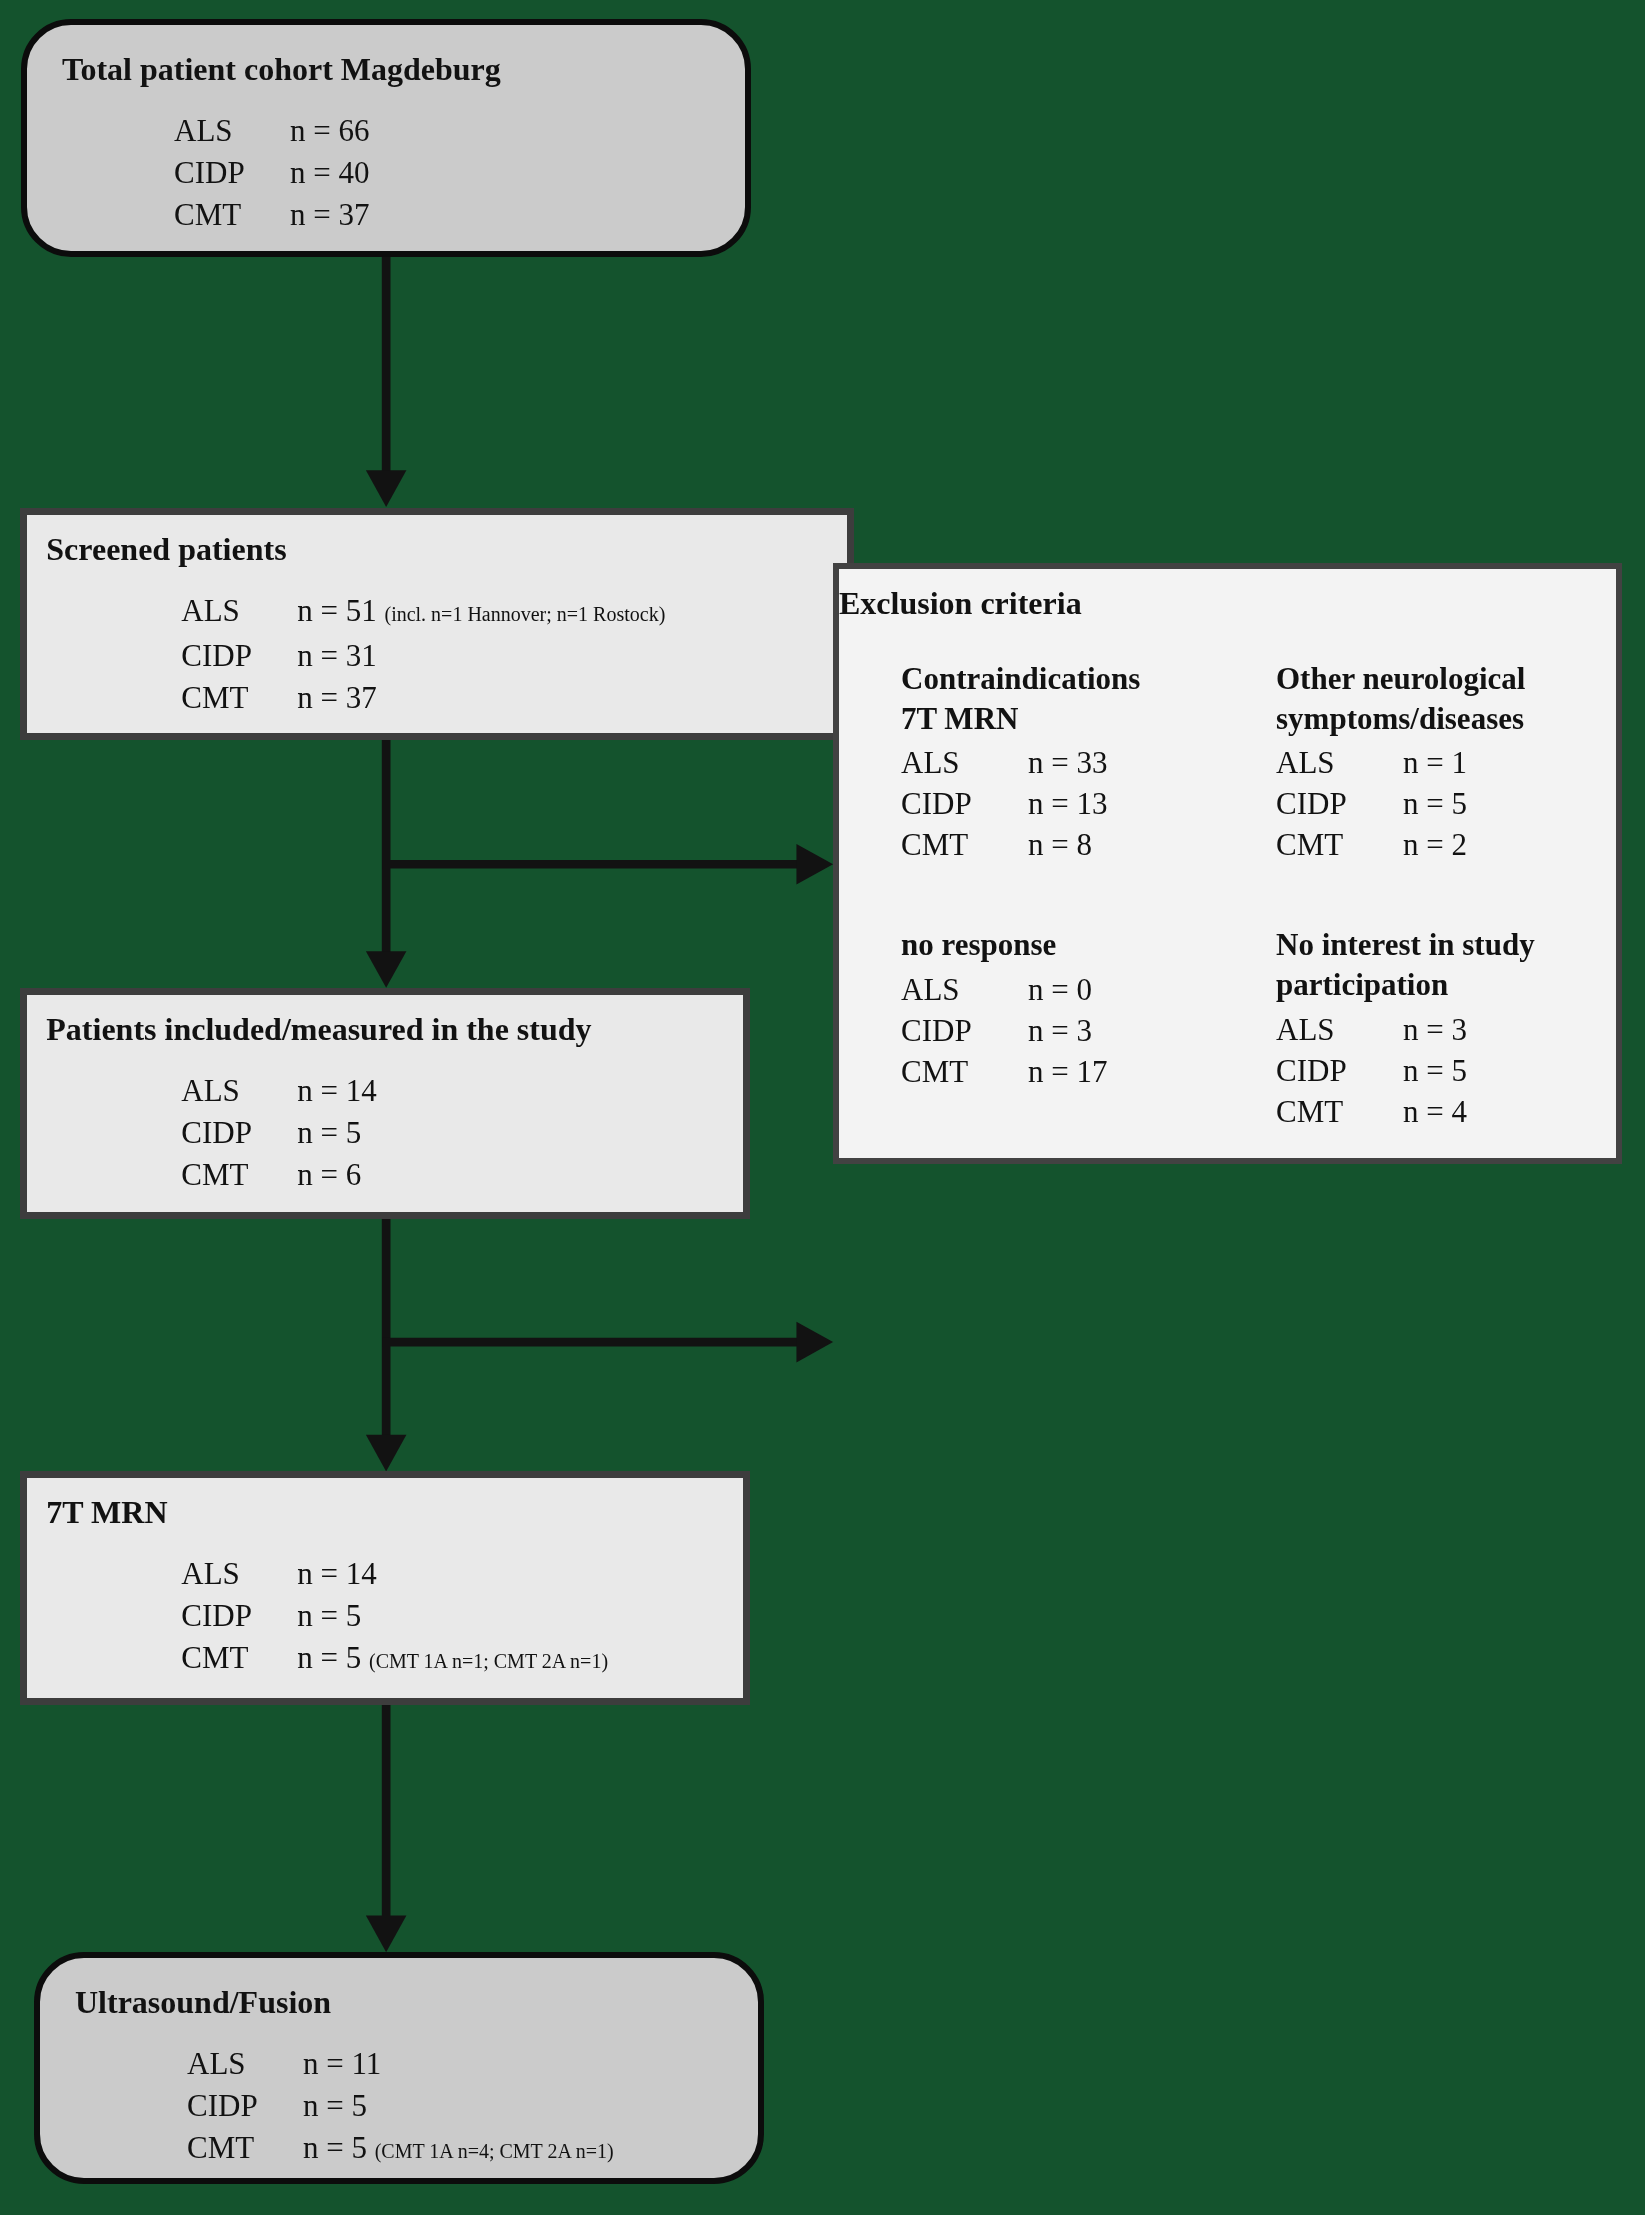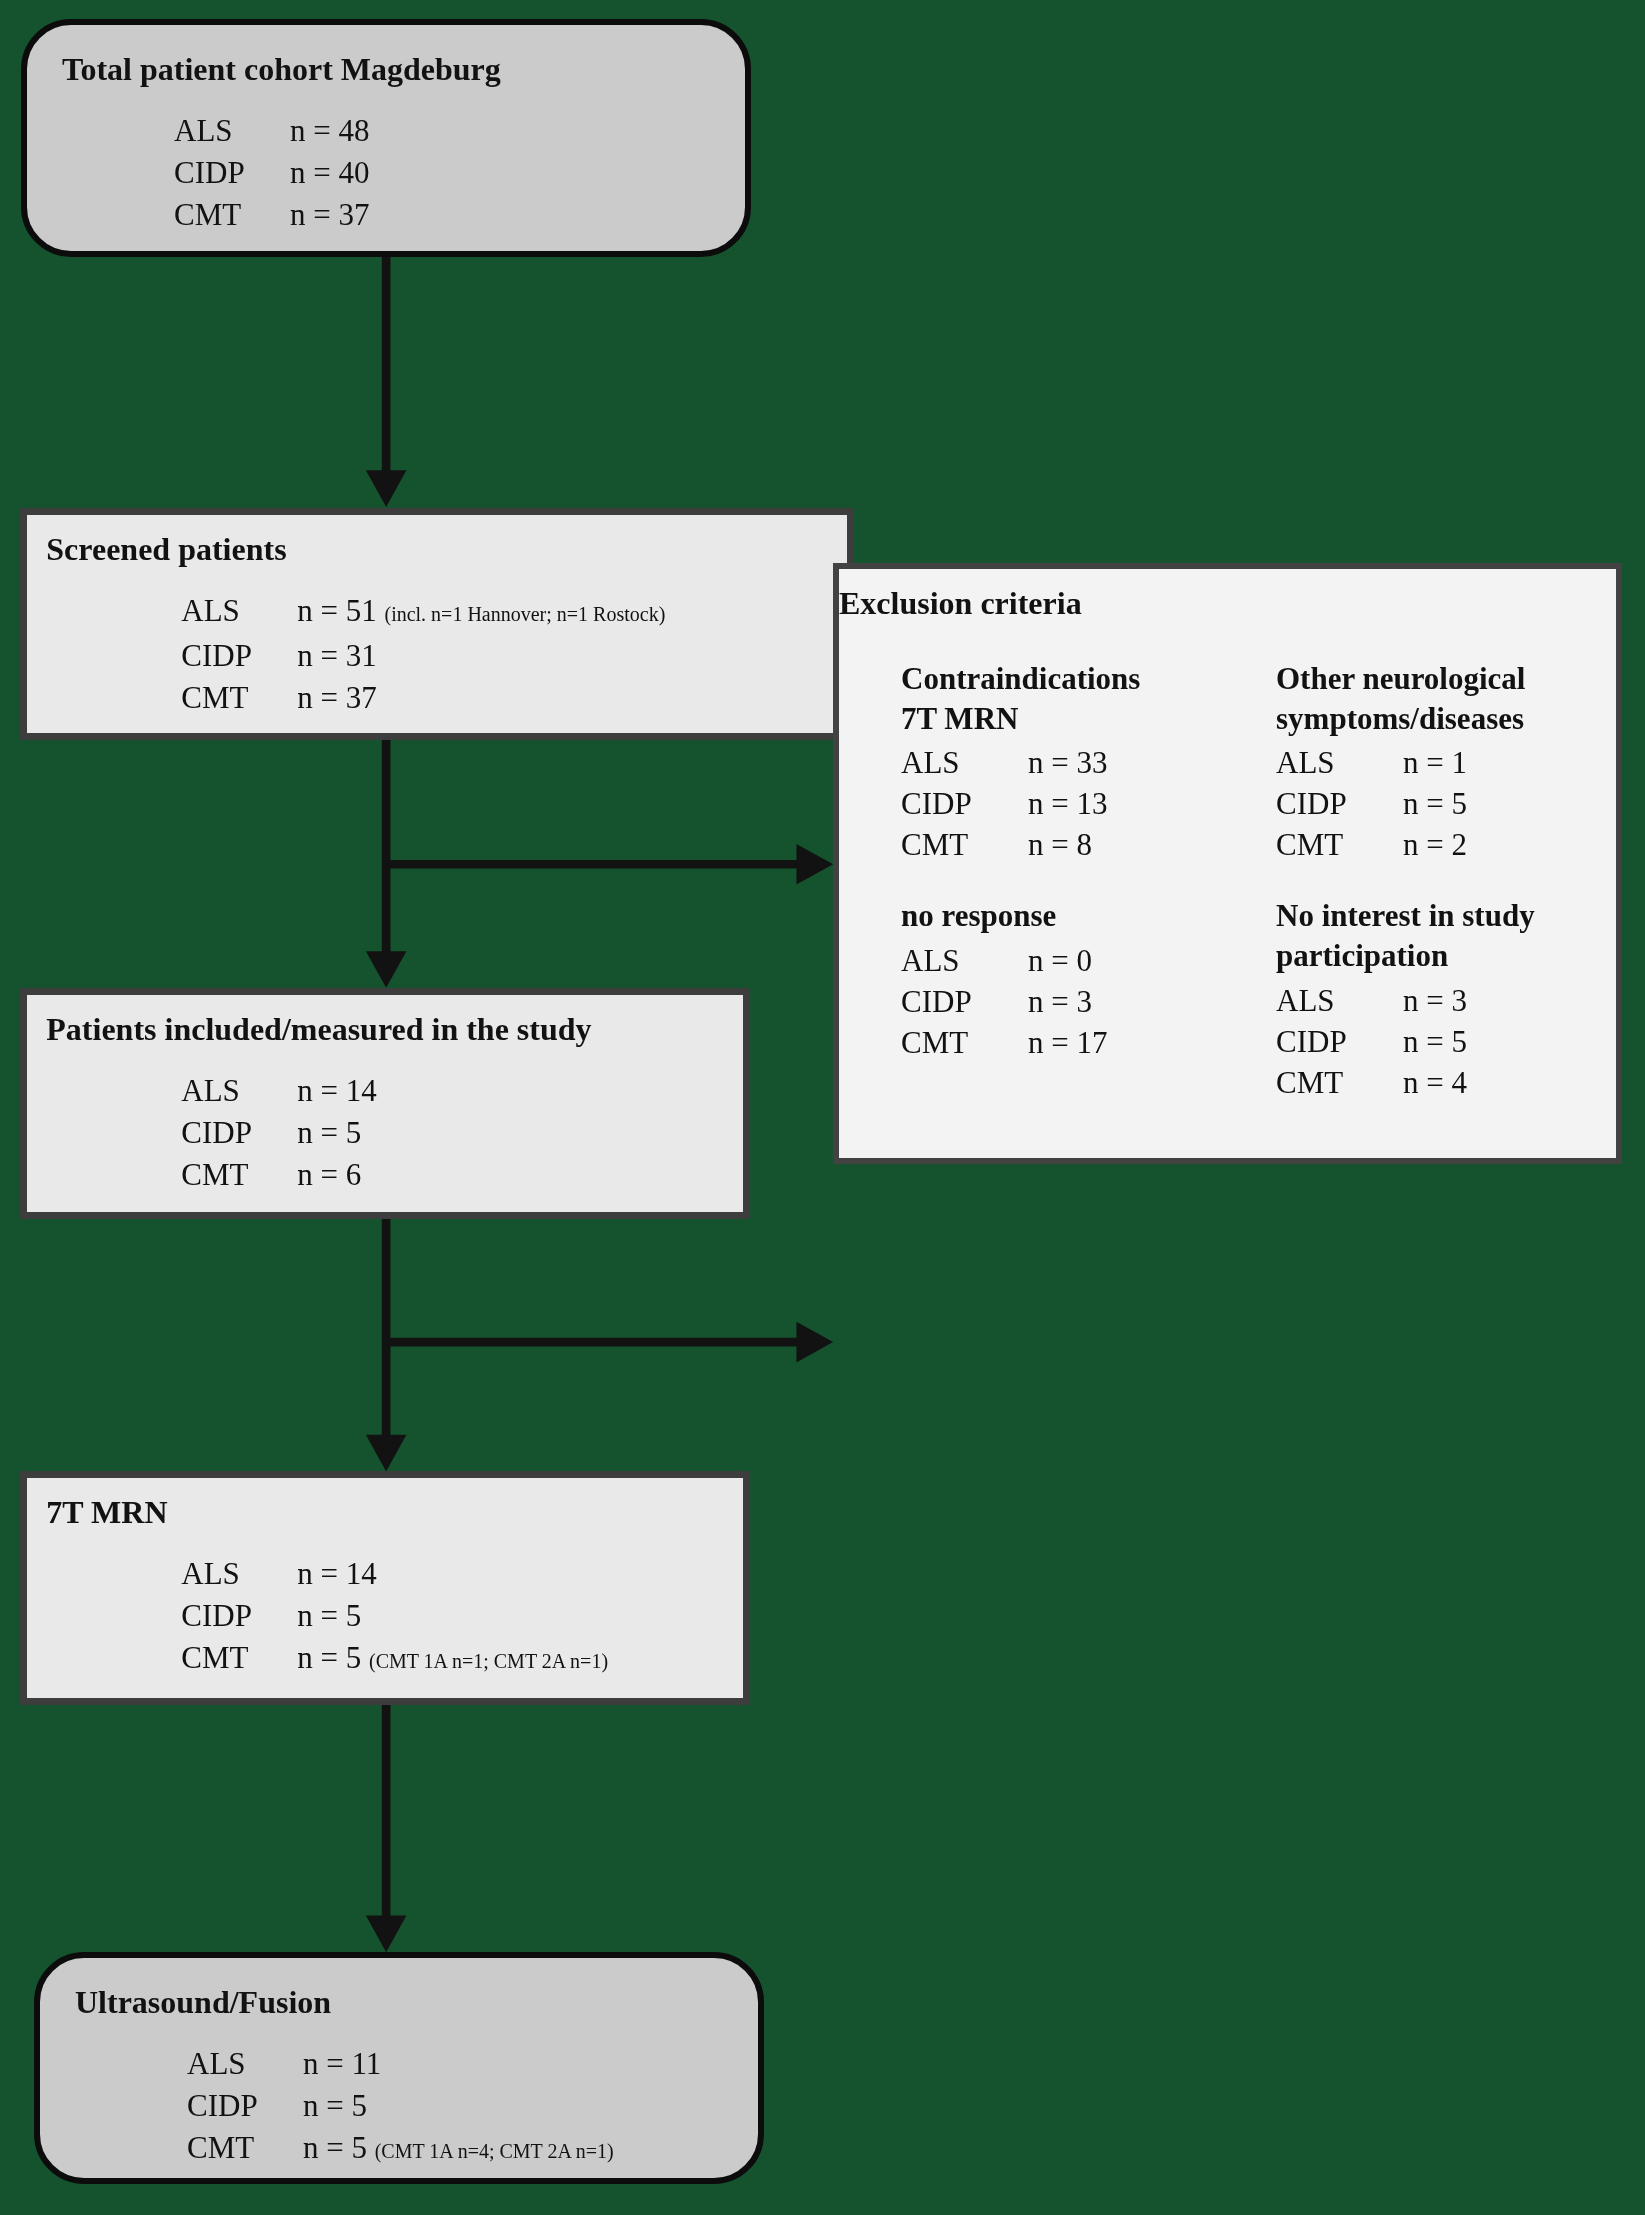--- a/index.html
+++ b/index.html
@@ -58,21 +58,21 @@
   #exclusion-box { padding: 13.5px 0 0 0; }
   .panel-title {
     text-align: left;
     font-weight: bold;
     font-size: 32px;
     line-height: 41px;
   }
   .exl-grid {
     display: grid;
     grid-template-columns: 375px auto;
-    row-gap: 31px;
+    row-gap: 60px;
     margin-top: 35px;
     padding-left: 62px;
   }
   .exl-heading {
     font-weight: bold;
     font-size: 31px;
     line-height: 40px;
     white-space: nowrap;
   }
   .exl-rows { margin-top: 3.9px; }
@@ -129,21 +129,21 @@
       <line x1="400" y1="1766" x2="400" y2="1986" stroke="#121212" stroke-width="9"></line>
       <polygon points="379,1984 421,1984 400,2022" fill="#121212"></polygon>
     </g>
   </svg>
 
   <div class="box rounded" id="cohort-box" style="left:21px; top:19.3px; width:730px; height:238px;">
     <div class="box-title">Total patient cohort Magdeburg</div>
     <div class="rows">
       <div class="row">
         <span class="row-label">ALS</span>
-        <span class="row-value">n = 48</span>
+        <span class="row-value">n = 66</span>
       </div>
       <div class="row">
         <span class="row-label">CIDP</span>
         <span class="row-value">n = 40</span>
       </div>
       <div class="row">
         <span class="row-label">CMT</span>
         <span class="row-value">n = 37</span>
       </div>
     </div>

